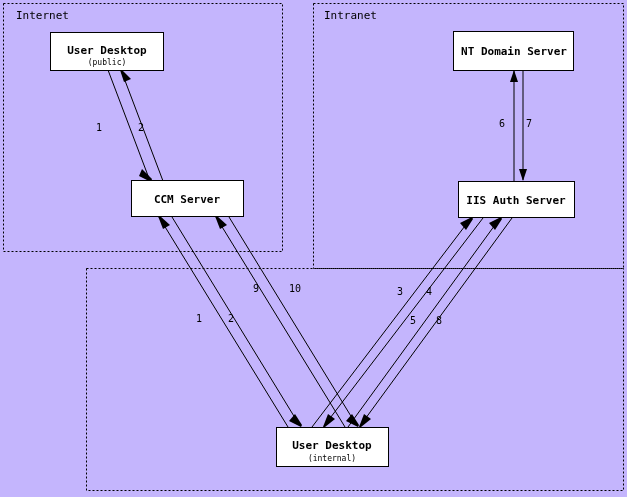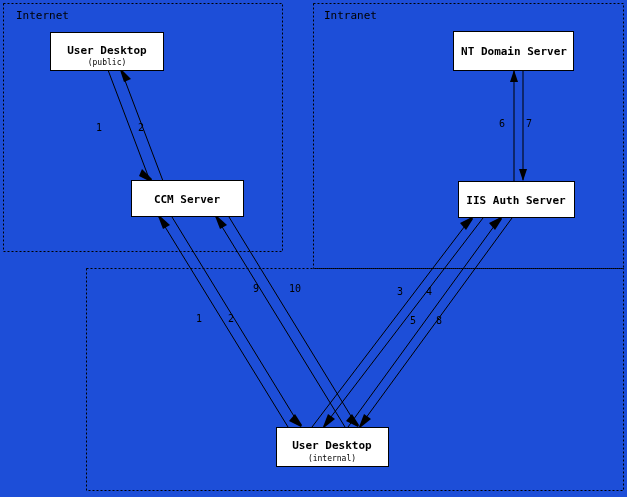--- a/index.html
+++ b/index.html
@@ -7,21 +7,21 @@
     padding: 0;
     background: #ffffff;
   }
   body {
     font-family: "DejaVu Sans Mono", "Liberation Mono", monospace;
   }
   #diagram-root {
     position: relative;
     width: 627px;
     height: 497px;
-    background: #1d4ed8;
+    background: #c4b5fd;
     overflow: hidden;
   }
   #diagram-svg {
     position: absolute;
     left: 0;
     top: 0;
     width: 627px;
     height: 497px;
     display: block;
   }

